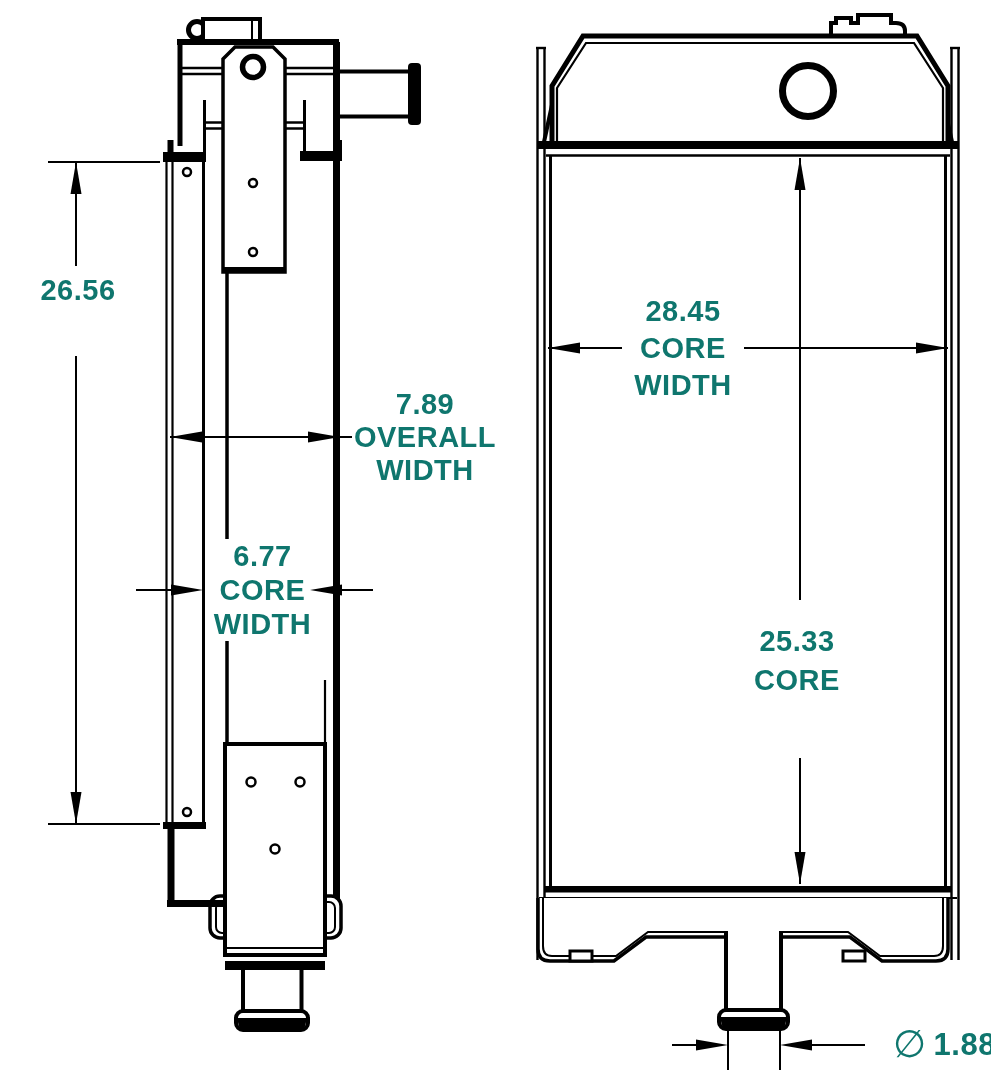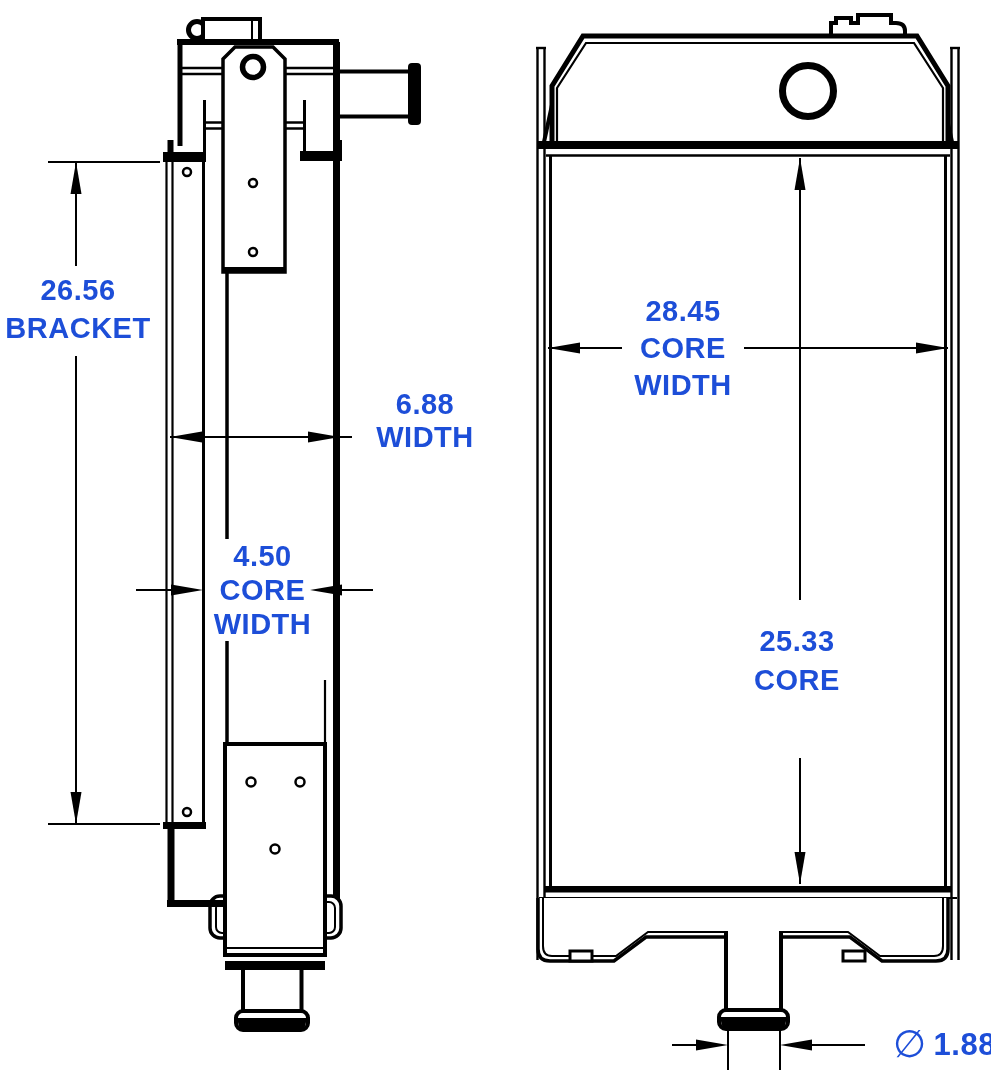--- a/index.html
+++ b/index.html
@@ -29,21 +29,21 @@
   #dim-core-depth     { left: 212px; top: 539px; width: 101px; line-height: 34px; background: #fff; }
   #dim-core-width     { left: 613px; top: 293px; width: 140px; line-height: 37px; background: #fff; }
   #dim-core-height    { left: 727px; top: 622px; width: 140px; line-height: 39px; background: #fff; }
   #dim-diameter       { left: 893px; top: 1024px; width: 98px; line-height: 40px; text-align: left; }
   #dim-diameter .phi  { font-weight: normal; font-size: 38px; margin-right: 7px; vertical-align: -2px; }
   #dim-diameter .val  { font-size: 31px; }
 </style>
 </head>
 <body>
 
-<div id="drawing-root" style="background: rgb(255, 255, 255); color: #1d4ed8;">
+<div id="drawing-root" style="background: rgb(255, 255, 255); color: #0f766e;">
 
   <svg width="991" height="1078" viewBox="0 0 991 1078">
 
     <g stroke="#000" fill="none">
 
       <g>
         <circle cx="197" cy="30" r="8.5" fill="#fff" stroke-width="5"></circle>
         <rect x="203" y="19" width="57" height="22" fill="#fff" stroke-width="4"></rect>
         <line x1="252" y1="21" x2="252" y2="39" stroke-width="2"></line>
       </g>
@@ -166,30 +166,30 @@
         <line x1="726" y1="931" x2="726" y2="1012" stroke-width="4"></line>
         <line x1="781" y1="931" x2="781" y2="1012" stroke-width="4"></line>
         <rect x="719" y="1010" width="69" height="19" rx="7" fill="#fff" stroke-width="4"></rect>
         <path d="M721,1017 H786 V1021 Q786,1029 778,1029 H729 Q721,1029 721,1021 Z" fill="#000" stroke="none"></path>
       </g>
     </g>
   </svg>
 
   <div class="dim-label" id="dim-bracket">
     <span class="row">26.56</span>
-    <span class="row">BRACKET</span>
   </div>
 
   <div class="dim-label" id="dim-overall-width">
-    <span class="row">6.88</span>
+    <span class="row">7.89</span>
+    <span class="row">OVERALL</span>
     <span class="row">WIDTH</span>
   </div>
 
   <div class="dim-label" id="dim-core-depth">
-    <span class="row">4.50</span>
+    <span class="row">6.77</span>
     <span class="row">CORE</span>
     <span class="row">WIDTH</span>
   </div>
 
   <div class="dim-label" id="dim-core-width">
     <span class="row">28.45</span>
     <span class="row">CORE</span>
     <span class="row">WIDTH</span>
   </div>
 

